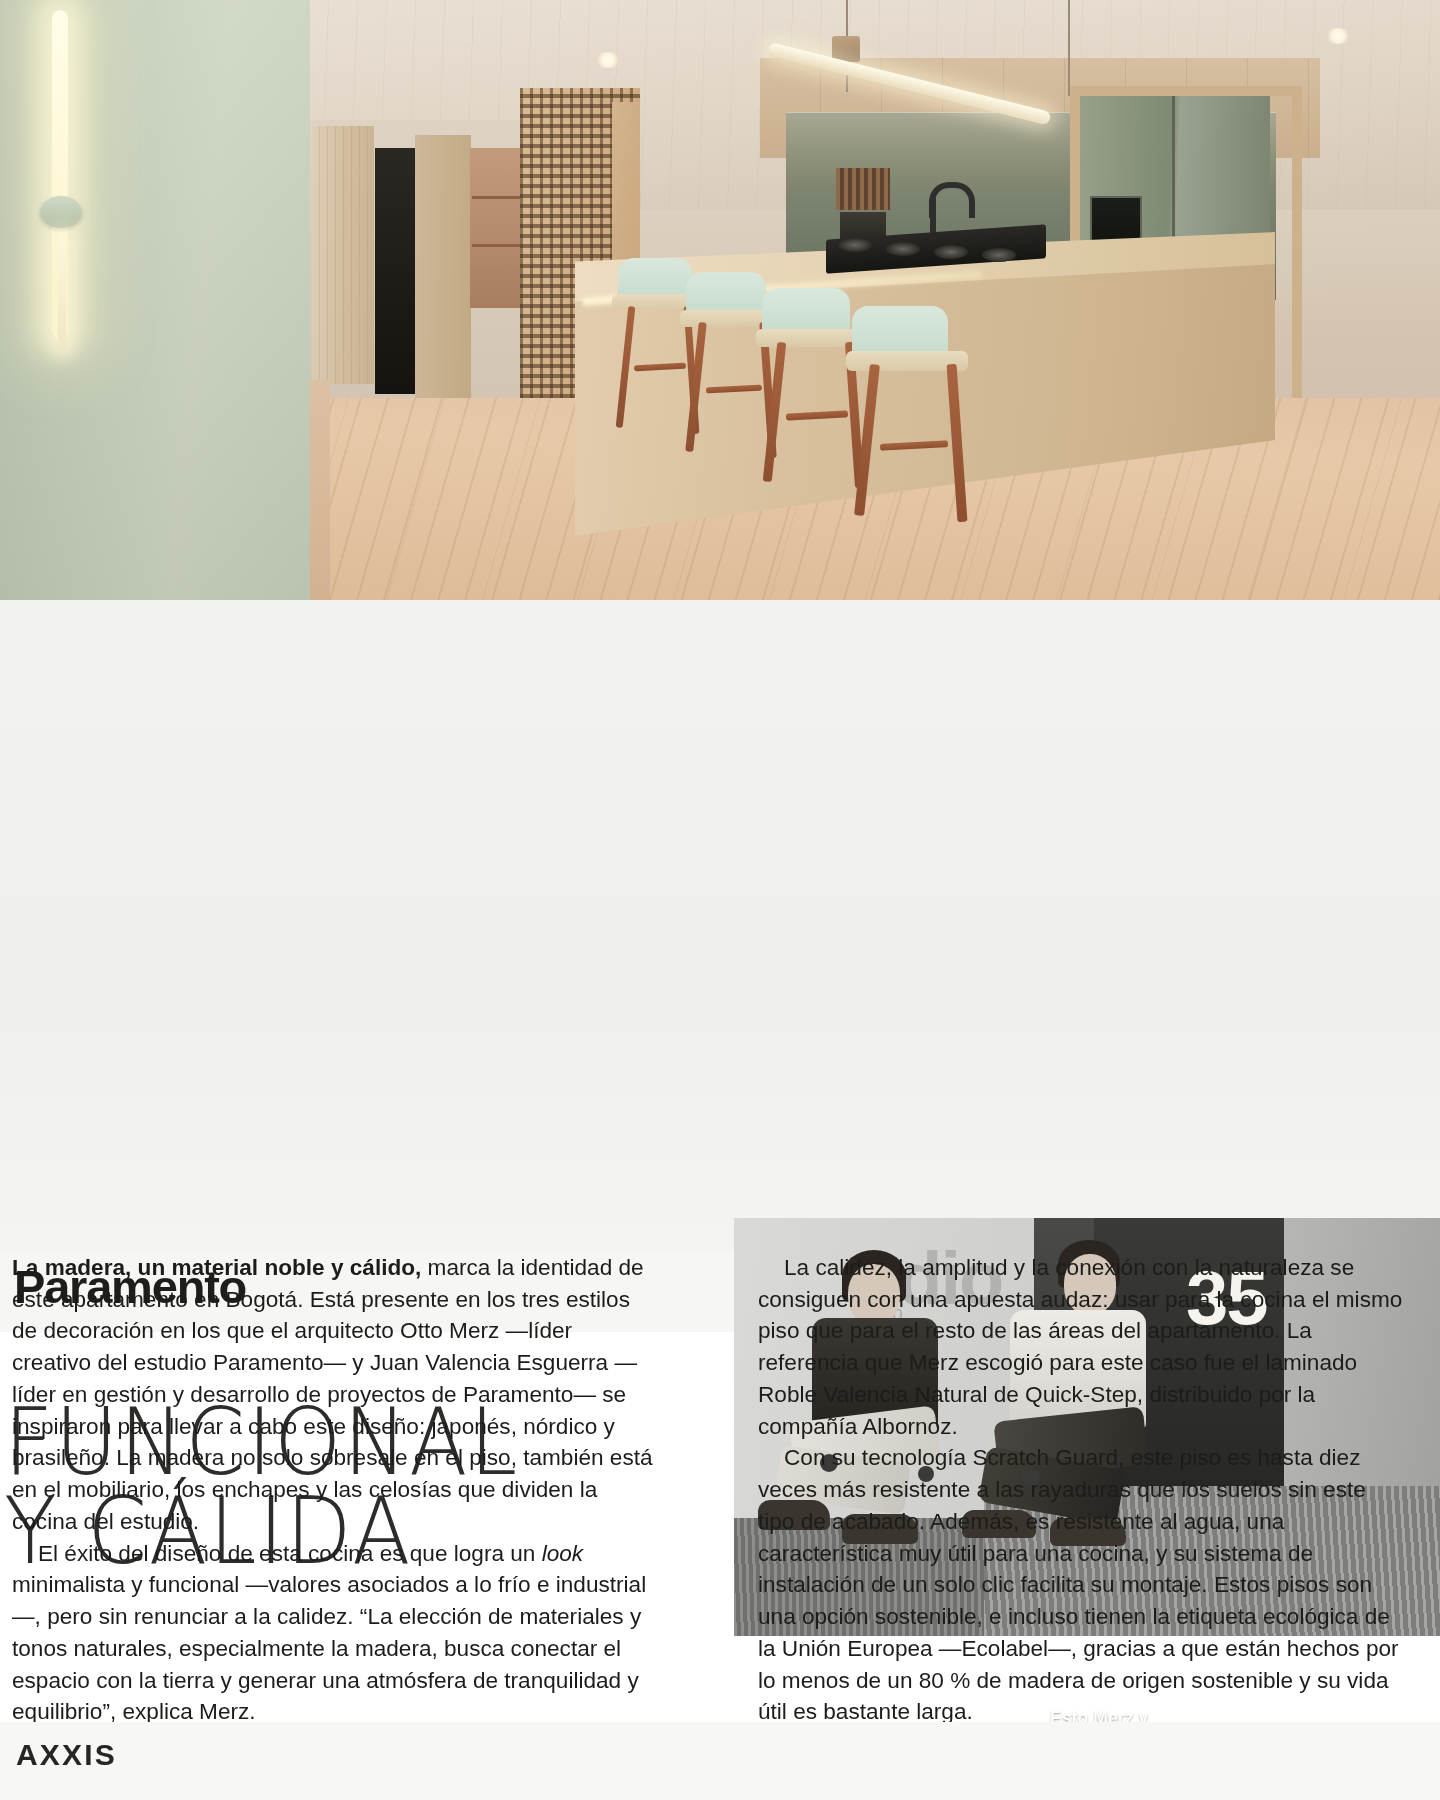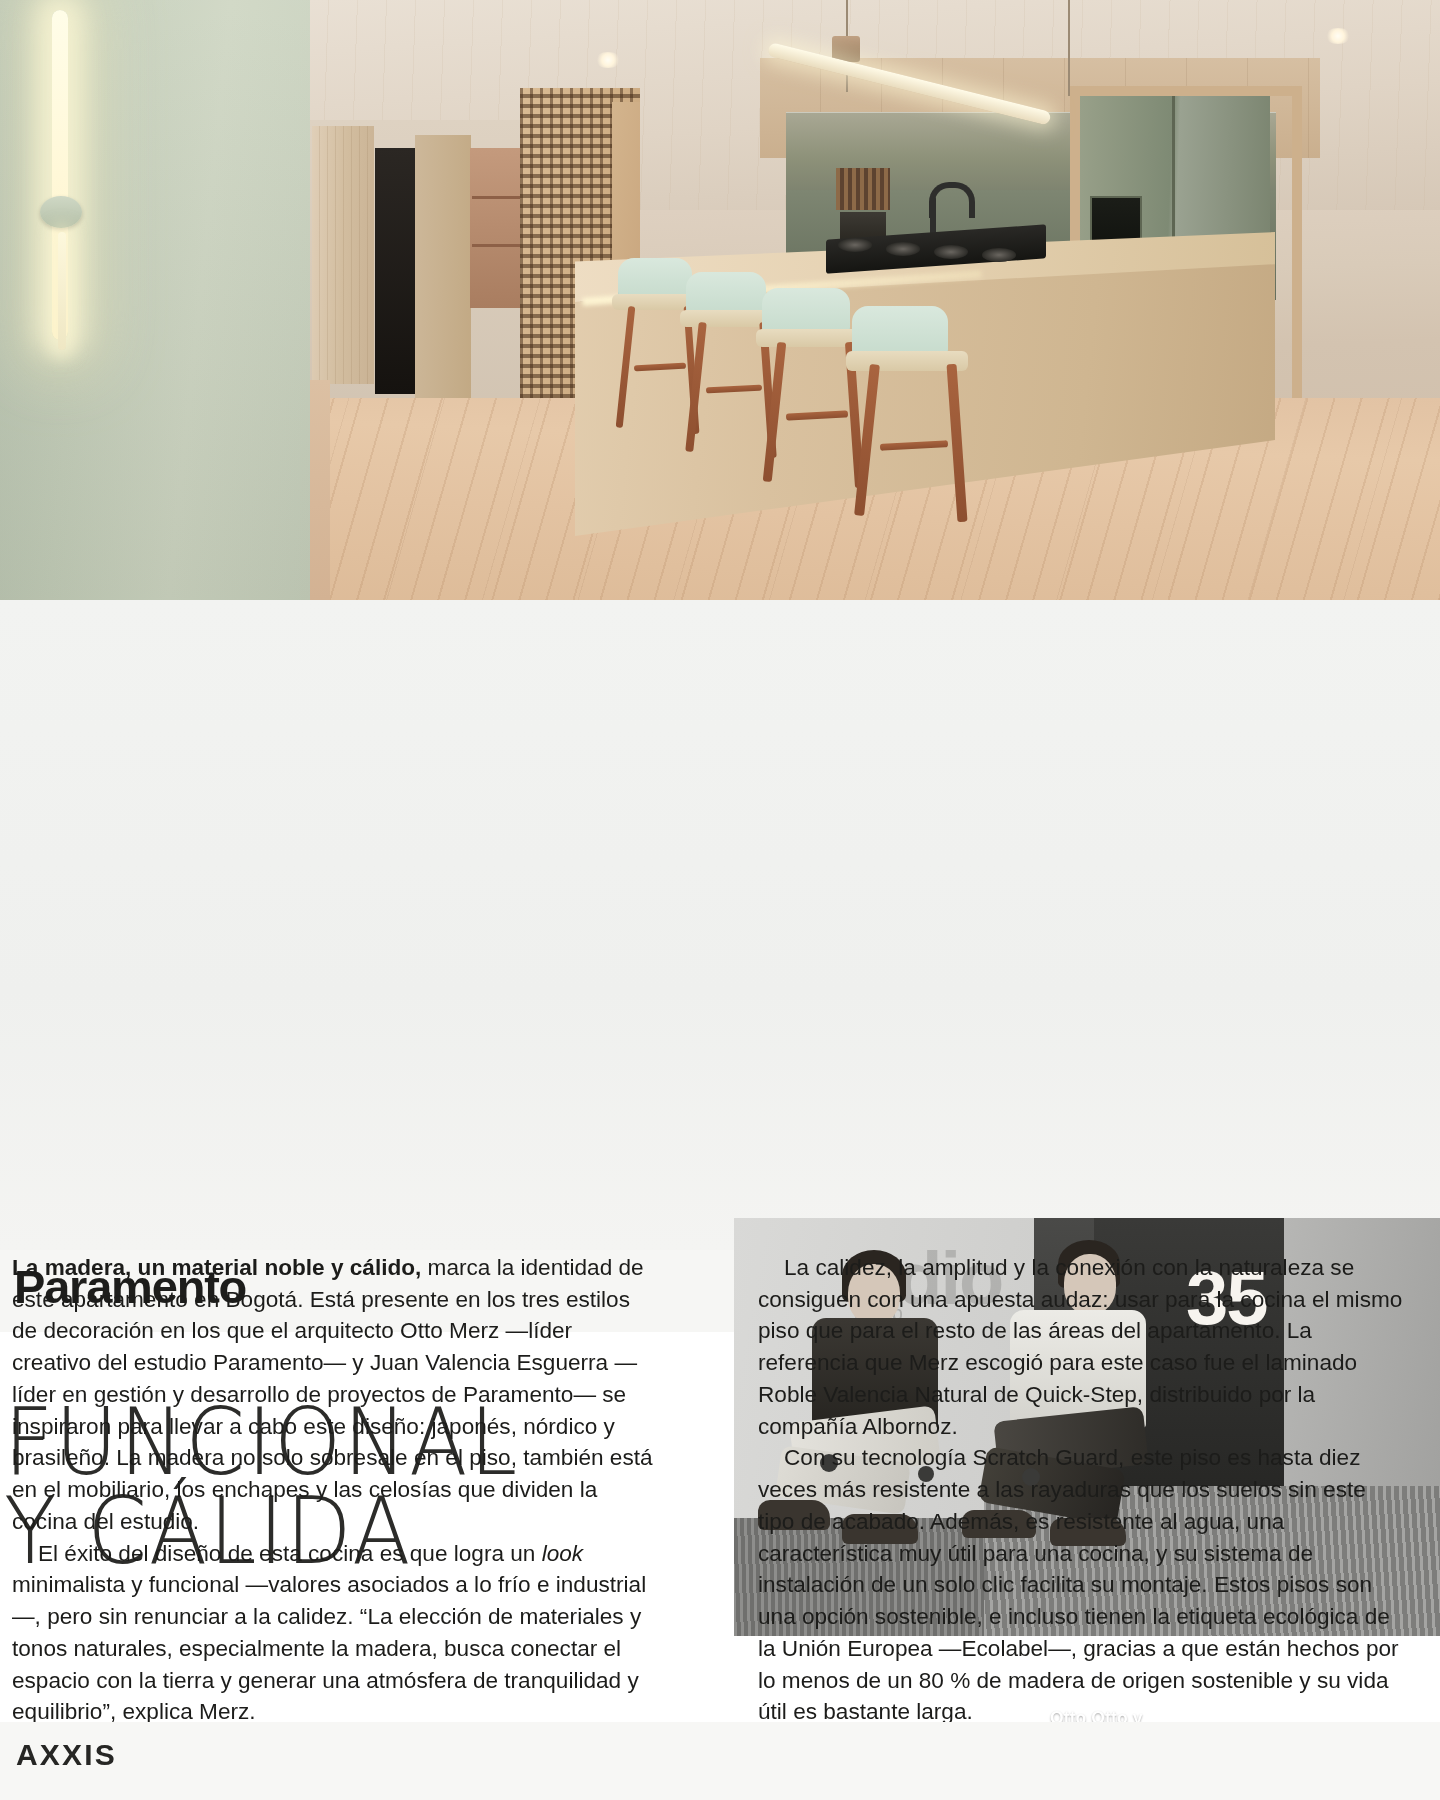--- a/index.html
+++ b/index.html
@@ -309,21 +309,21 @@
         <div class="p-leg" style="left:248px;top:240px;width:140px;height:56px;background:linear-gradient(100deg,#434039,#262421);transform:rotate(10deg);"></div>
         <div class="p-shoe" style="left:228px;top:292px;width:74px;height:28px;"></div>
         <div class="p-shoe" style="left:316px;top:300px;width:76px;height:28px;"></div>
         <div class="chairwheel" style="left:288px;top:250px;width:18px;height:18px;"></div>
       </div>
     </div>
 
     <div class="pagenum">35</div>
 
     <div class="pt-caption">
-      <div>Otto Otto y</div>
+      <div>Esto Merz y</div>
       <div>Juan Valencia</div>
       <div>Esguerra</div>
     </div>
   </div>
 
   <div class="cols">
     <div class="col left">
       <p><span class="lead">La madera, un material noble y cálido,</span><span> marca la identidad de este apartamento en Bogotá. Está presente en los tres estilos de decoración en los que el arquitecto Otto Merz —líder creativo del estudio Paramento— y Juan Valencia Esguerra —líder en gestión y desarrollo de proyectos de Paramento— se inspiraron para llevar a cabo este diseño: japonés, nórdico y brasileño. La madera no solo sobresale en el piso, también está en el mobiliario, los enchapes y las celosías que dividen la cocina del estudio.</span></p>
       <p class="ind"><span>El éxito del diseño de esta cocina es que logra un </span><span class="ital">look</span><span> minimalista y funcional —valores asociados a lo frío e industrial—, pero sin renunciar a la calidez. “La elección de materiales y tonos naturales, especialmente la madera, busca conectar el espacio con la tierra y generar una atmósfera de tranquilidad y equilibrio”, explica Merz.</span></p>
       <p class="ind"><span>Las líneas limpias de los muebles y de los acabados se complementan con la iluminación —como sucede en la barra, que esconde una luz cálida que le da relieve—. Esto termina de crear</span></p>

